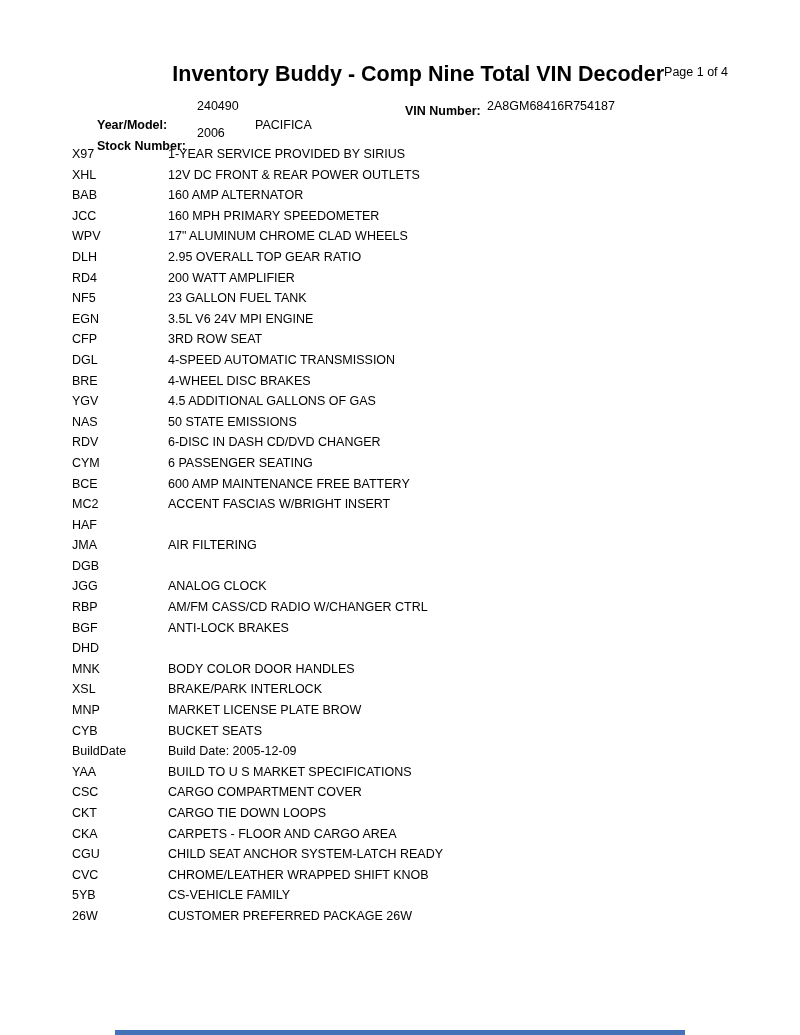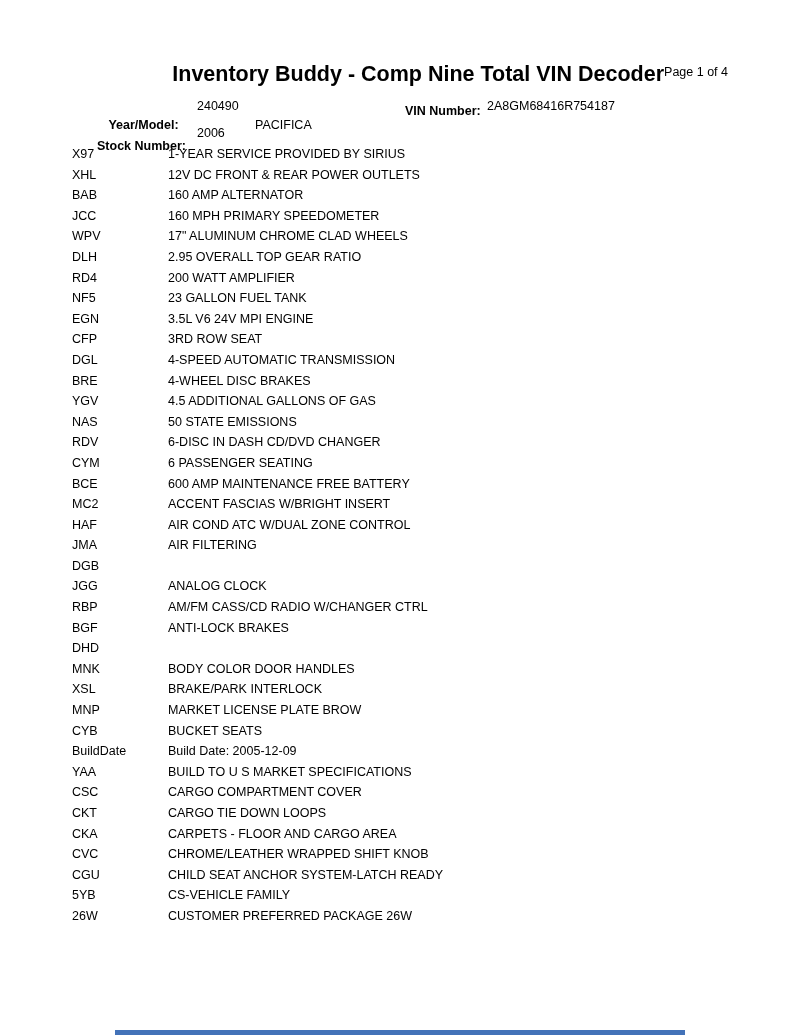--- a/index.html
+++ b/index.html
@@ -81,21 +81,21 @@
   <div class="title-row">
     <div class="doc-title">Inventory Buddy - Comp Nine Total VIN Decoder</div>
     <div class="page-label">Page 1 of 4</div>
   </div>
 
   <span class="hdr bold" style="top:99px; left:97px;margin-top:40px;">Stock Number:</span>
   <span class="hdr" style="top:99px; left:197px;">240490</span>
   <span class="hdr bold" style="top:104px; left:405px;">VIN Number:</span>
   <span class="hdr" style="top:99px; left:487px;">2A8GM68416R754187</span>
 
-  <span class="hdr bold" style="top:118px; left:97px; width:93px; text-align:center;">Year/Model:</span>
+  <span class="hdr bold" style="top:118px; left:97px; width:93px; text-align:left;">Year/Model:</span>
   <span class="hdr" style="top:126px; left:197px;">2006</span>
   <span class="hdr" style="top:118px; left:255px;">PACIFICA</span>
 
   <div class="options-list">
     <div class="option-row">
       <span class="option-code">X97</span>
       <span class="option-desc">1-YEAR SERVICE PROVIDED BY SIRIUS</span>
     </div>
 
     <div class="option-row">
@@ -178,21 +178,20 @@
       <span class="option-desc">600 AMP MAINTENANCE FREE BATTERY</span>
     </div>
 
     <div class="option-row">
       <span class="option-code">MC2</span>
       <span class="option-desc">ACCENT FASCIAS W/BRIGHT INSERT</span>
     </div>
 
     <div class="option-row">
       <span class="option-code">HAF</span>
-      <span class="option-desc">AIR COND ATC W/DUAL ZONE CONTROL</span>
     </div>
 
     <div class="option-row">
       <span class="option-code">JMA</span>
       <span class="option-desc">AIR FILTERING</span>
     </div>
 
     <div class="option-row">
       <span class="option-code">DGB</span>
     </div>
@@ -255,29 +254,29 @@
       <span class="option-code">CKT</span>
       <span class="option-desc">CARGO TIE DOWN LOOPS</span>
     </div>
 
     <div class="option-row">
       <span class="option-code">CKA</span>
       <span class="option-desc">CARPETS - FLOOR AND CARGO AREA</span>
     </div>
 
     <div class="option-row">
+      <span class="option-code">CGU</span>
+      <span class="option-desc">CHILD SEAT ANCHOR SYSTEM-LATCH READY</span>
+    </div>
+
+    <div class="option-row">
       <span class="option-code">CVC</span>
       <span class="option-desc">CHROME/LEATHER WRAPPED SHIFT KNOB</span>
     </div>
 
-    <div class="option-row">
-      <span class="option-code">CGU</span>
-      <span class="option-desc">CHILD SEAT ANCHOR SYSTEM-LATCH READY</span>
-    </div>
-
 
     <div class="option-row">
       <span class="option-code">5YB</span>
       <span class="option-desc">CS-VEHICLE FAMILY</span>
     </div>
 
     <div class="option-row">
       <span class="option-code">26W</span>
       <span class="option-desc">CUSTOMER PREFERRED PACKAGE 26W</span>
     </div>

